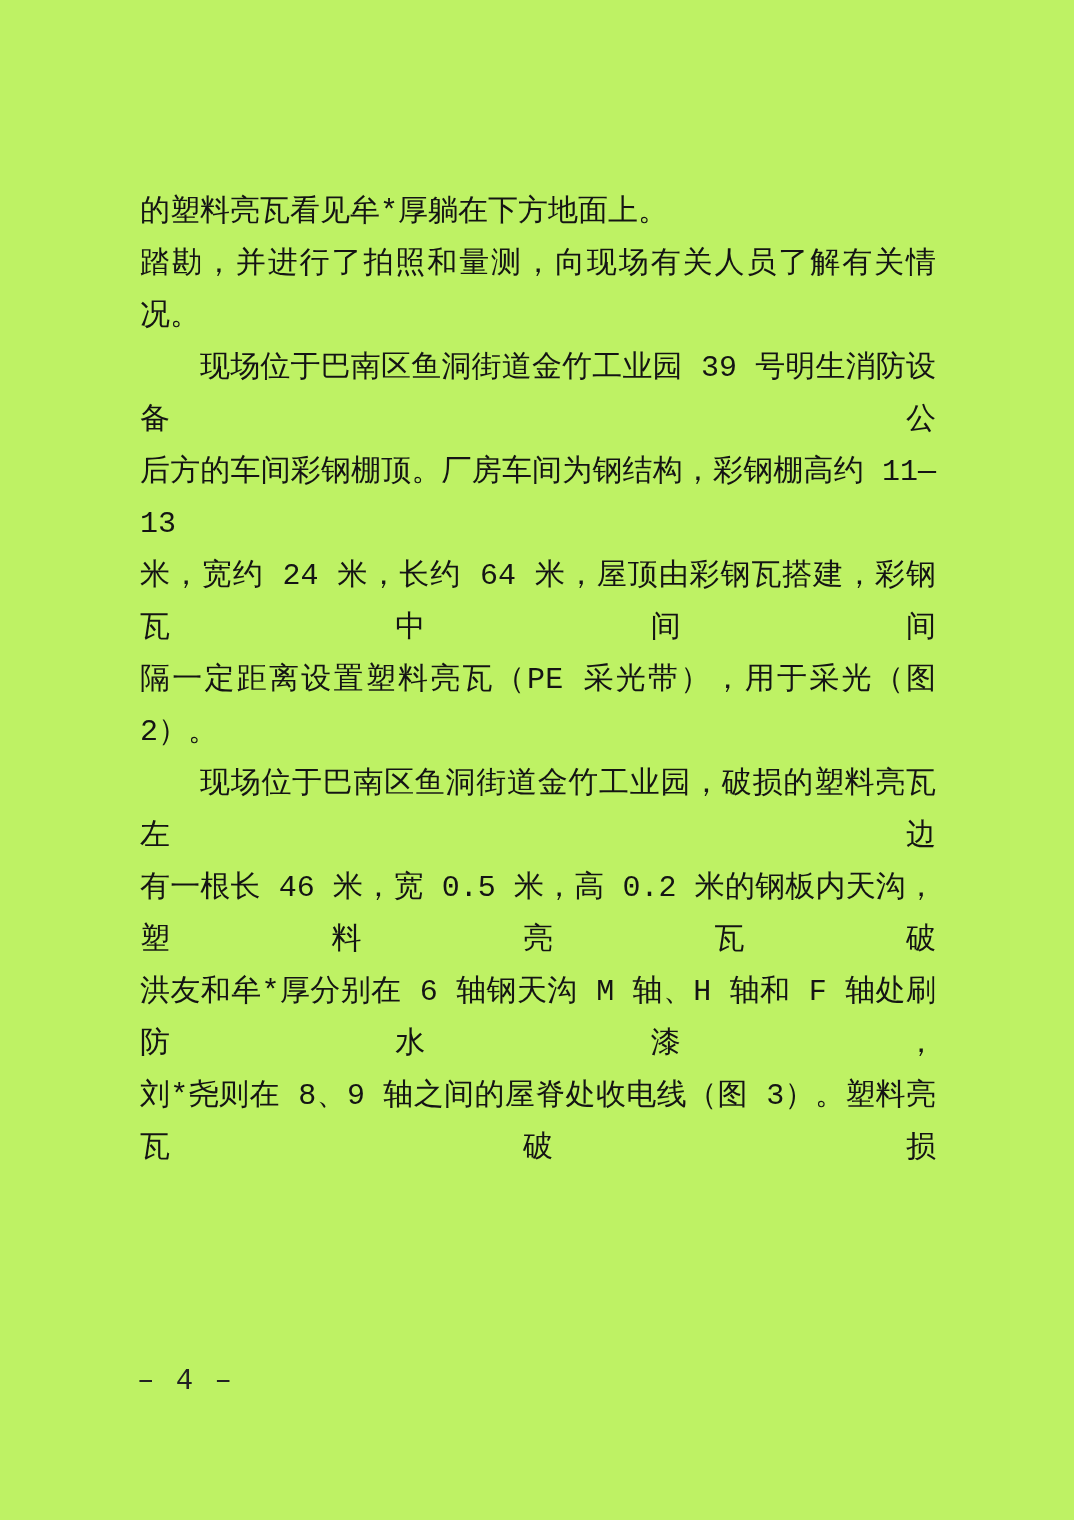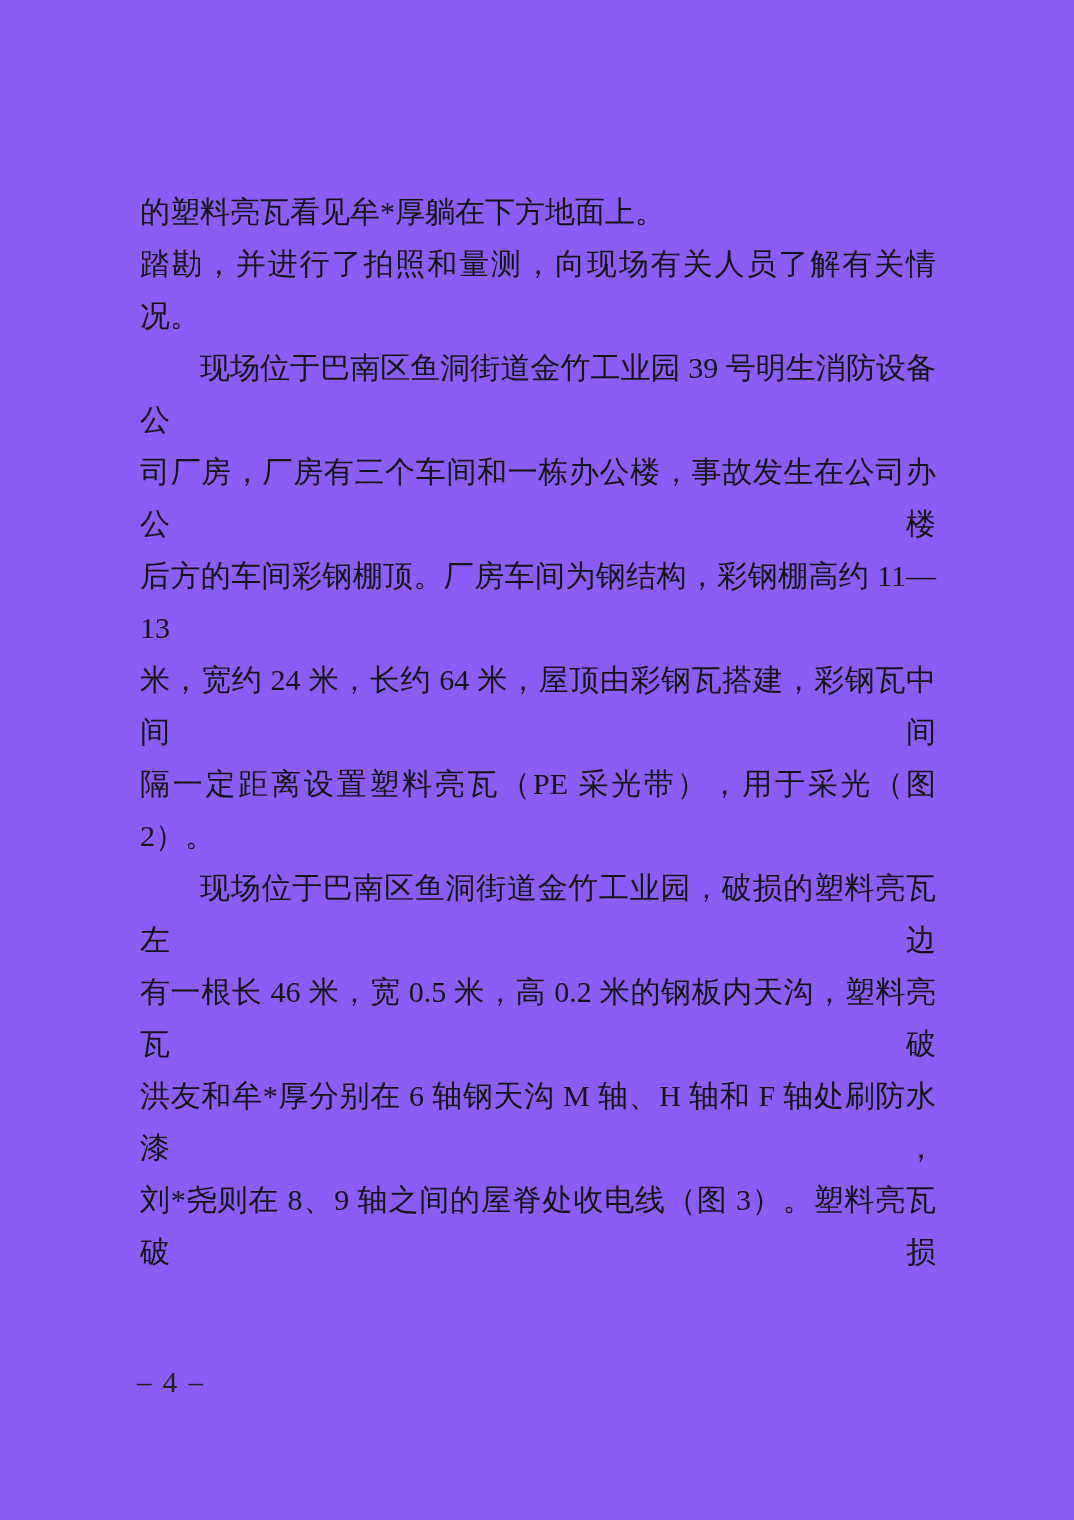--- a/index.html
+++ b/index.html
@@ -4,23 +4,23 @@
 <style>
   html, body {
     margin: 0;
     padding: 0;
     background: #ffffff;
   }
   .page {
     position: relative;
     width: 1074px;
     height: 1520px;
-    background: #8b5cf6;
+    background: #bef264;
     overflow: hidden;
-    font-family: Liberation Serif, serif;
+    font-family: Liberation Mono, monospace;
     color: #141414;
   }
   .content {
     position: absolute;
     left: 140px;
     top: 186px;
     width: 796px;
     font-size: 30px;
     line-height: 52px;
   }
@@ -59,21 +59,20 @@
 <div class="page">
   <div class="content" id="content">
       <div class="paragraph body">
         <div class="line">的塑料亮瓦看见牟*厚躺在下方地面上。</div>
       </div>
       <div class="paragraph body">
         <div class="line">踏勘，并进行了拍照和量测，向现场有关人员了解有关情况。</div>
       </div>
       <div class="paragraph body">
         <div class="line indent stretch">现场位于巴南区鱼洞街道金竹工业园 39 号明生消防设备公</div>
-        <div class="line stretch">司厂房，厂房有三个车间和一栋办公楼，事故发生在公司办公楼</div>
         <div class="line stretch">后方的车间彩钢棚顶。厂房车间为钢结构，彩钢棚高约 11—13</div>
         <div class="line stretch">米，宽约 24 米，长约 64 米，屋顶由彩钢瓦搭建，彩钢瓦中间间</div>
         <div class="line">隔一定距离设置塑料亮瓦（PE 采光带），用于采光（图 2）。</div>
       </div>
       <div class="paragraph body">
         <div class="line indent stretch">现场位于巴南区鱼洞街道金竹工业园，破损的塑料亮瓦左边</div>
         <div class="line stretch">有一根长 46 米，宽 0.5 米，高 0.2 米的钢板内天沟，塑料亮瓦破</div>
         <div class="line stretch">洪友和牟*厚分别在 6 轴钢天沟 M 轴、H 轴和 F 轴处刷防水漆，</div>
         <div class="line stretch">刘*尧则在 8、9 轴之间的屋脊处收电线（图 3）。塑料亮瓦破损</div>
       </div>

